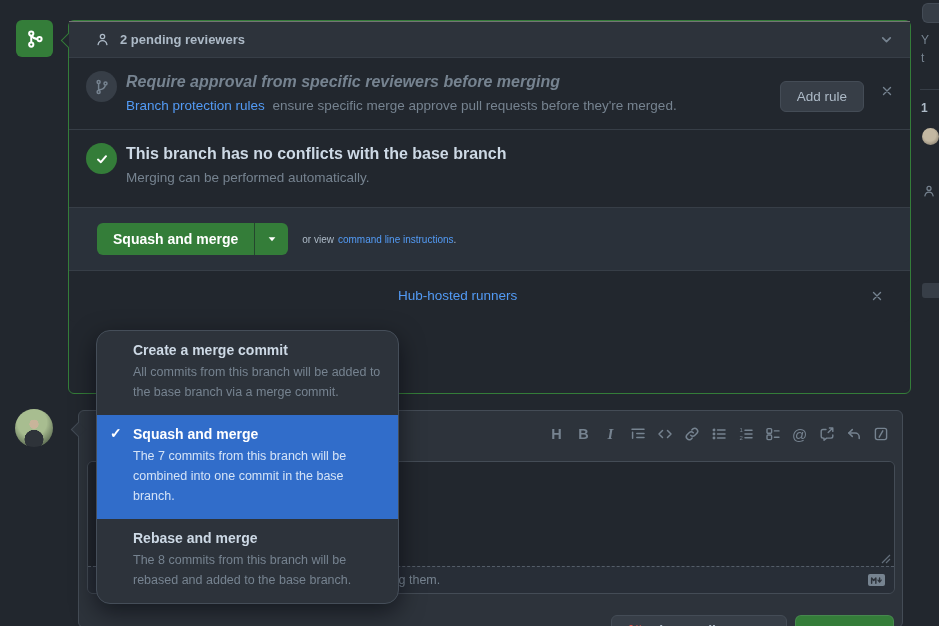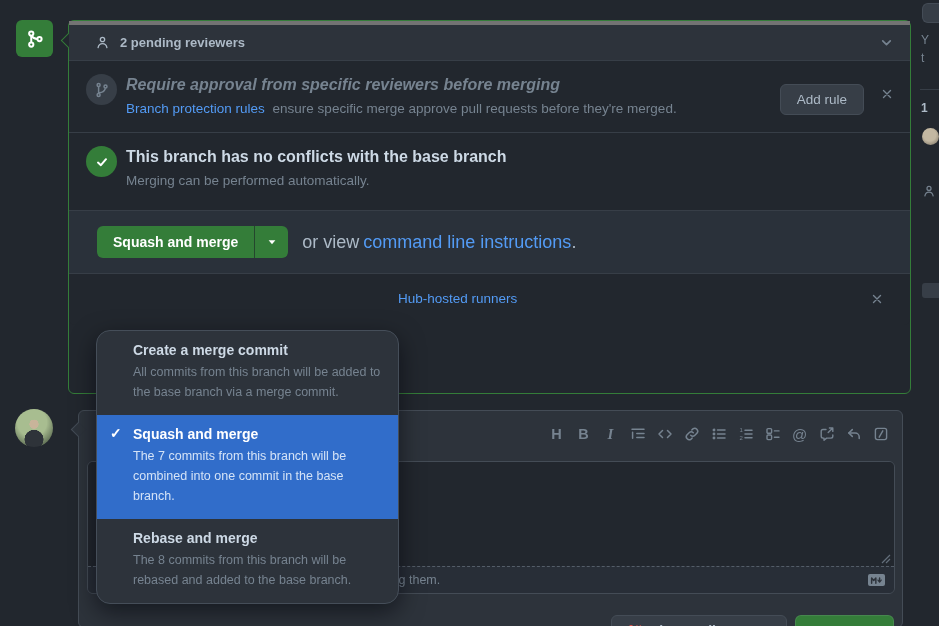--- a/index.html
+++ b/index.html
@@ -25,41 +25,41 @@
   .icon-circle{position:absolute;left:17px;top:13px;width:31px;height:31px;border-radius:50%;
     display:flex;align-items:center;justify-content:center;}
   .green-circle{background:#347d39;}
   .gray-circle{background:#373e47;}
   .sec-title{position:absolute;left:57px;top:15px;font-size:16px;font-weight:bold;color:#cdd9e5;white-space:nowrap;}
   .sec-title.muted{color:#768390;font-style:italic;}
   .sec-desc{position:absolute;left:57px;top:40px;font-size:13.5px;color:#768390;white-space:nowrap;}
   a.link{color:#539bf5;text-decoration:none;cursor:pointer;}
   .show-all{position:absolute;right:16px;top:18px;font-size:13.5px;}
 
-  .row-pending{height:35px;background:#2d333b;border-top:4px solid #737373;border-bottom:1px solid #373e47;
+  .row-pending{height:35px;background:#2d333b;border-top:1px solid #737373;border-bottom:1px solid #373e47;
     display:flex;align-items:center;padding-left:26px;position:relative;font-size:13px;font-weight:bold;color:#adbac7;}
   .row-pending .plabel{margin-left:10px;}
   .chev{position:absolute;right:16px;top:10px;color:#768390;}
 
   .sec-require{height:71px;}
   .add-rule{position:absolute;right:46px;top:23px;height:31px;padding:0 16px;background:#373e47;
     border:1px solid #444c56;border-radius:6px;color:#adbac7;font-size:13.5px;display:flex;align-items:center;cursor:pointer;}
   .x-btn{background:none;border:none;color:#768390;padding:2px;cursor:pointer;}
   .x-require{position:absolute;right:14px;top:24px;}
   .x-runners{position:absolute;right:24px;top:16px;}
 
   .sec-conflicts{height:77px;border-top:1px solid #373e47;}
 
   .footer-actions{height:62px;background:#2a313a;border-top:1px solid #373e47;display:flex;align-items:center;padding-left:28px;}
   .merge-btn-group{display:flex;height:32px;}
   .merge-btn-main{background:#347d39;color:#ffffff;font-weight:bold;border:none;padding:0 16px;
     border-radius:6px 0 0 6px;font-size:14px;font-family:"Liberation Sans",sans-serif;cursor:pointer;}
   .merge-btn-caret{width:34px;background:#347d39;border:none;border-left:1px solid rgba(28,33,40,.6);
     border-radius:0 6px 6px 0;display:flex;align-items:center;justify-content:center;cursor:pointer;}
-  .or-view{margin-left:14px;font-size:18px;color:#adbac7;}
+  .or-view{margin-left:14px;font-size:10px;color:#adbac7;}
   .or-view .t{margin-right:4px;}
   .period{color:#adbac7;}
 
   .row-runners{height:51px;border-top:1px solid #373e47;background:#22272e;position:relative;border-radius:0 0 6px 6px;text-align:right;}
   .runners-link{position:absolute;left:329px;top:17px;font-size:13.5px;}
 
   
   .avatar{position:absolute;left:15px;top:409px;width:38px;height:38px;border-radius:50%;cursor:pointer;
     background:
       radial-gradient(circle at 50% 80%, #2e3339 0 26%, rgba(0,0,0,0) 27%),

